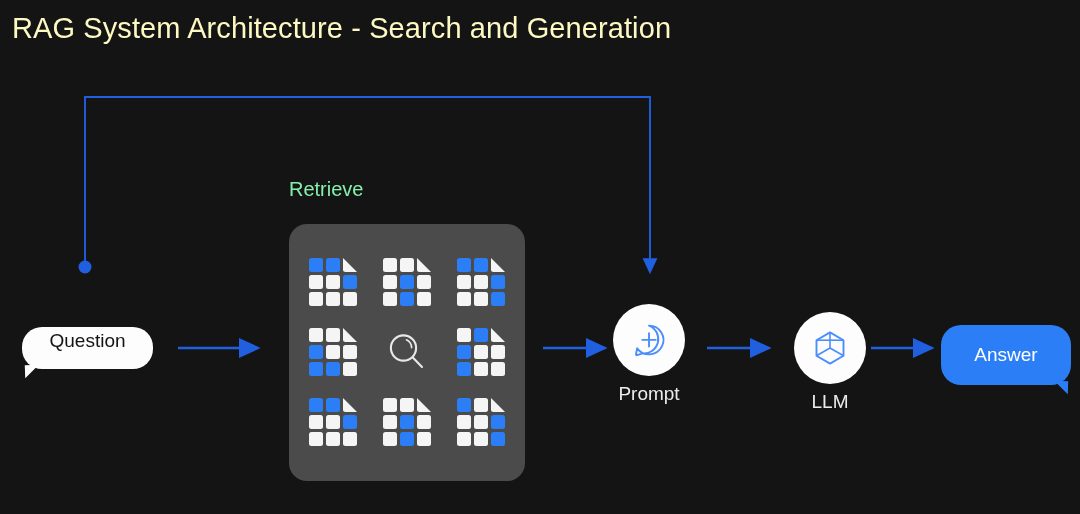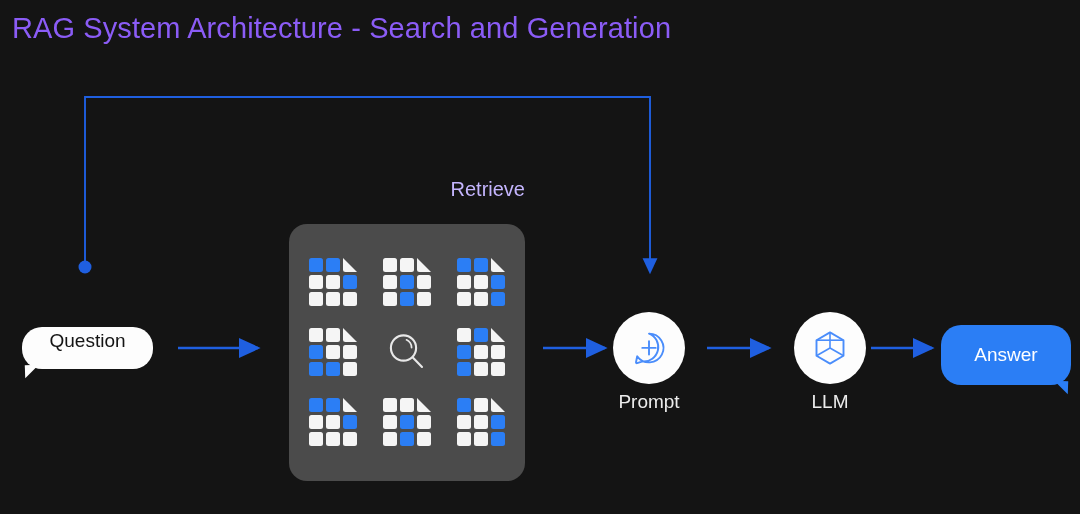--- a/index.html
+++ b/index.html
@@ -22,21 +22,21 @@
     background: #141414;
   }
 
   
   #title {
     position: absolute;
     left: 12px;
     top: 12px;
     font-size: 29px;
     font-weight: 400;
-    color: #8b5cf6;
+    color: #fef9c3;
     letter-spacing: 0.1px;
     white-space: nowrap;
   }
 
   
   #connectors {
     position: absolute;
     left: 0; top: 0;
     width: 1080px;
     height: 514px;
@@ -89,23 +89,23 @@
     border-bottom: 13px solid transparent;
     transform: rotate(2deg);
   }
 
   
   #retrieve-label {
     position: absolute;
     left: 289px;
     top: 178px;
     width: 236px;
-    text-align: right;
+    text-align: left;
     font-size: 20px;
-    color: #c4b5fd;
+    color: #86efac;
   }
   #retrieve-panel {
     position: absolute;
     left: 289px;
     top: 224px;
     width: 236px;
     height: 257px;
     background: #4b4b4b;
     border-radius: 18px;
   }
@@ -151,21 +151,21 @@
   .stage-label {
     position: absolute;
     left: -40px;
     top: 79px;
     width: 152px;
     text-align: center;
     font-size: 19px;
     color: #ececec;
     white-space: nowrap;
   }
-  #node-prompt { left: 613px; top: 312px; text-decoration: underline; }
+  #node-prompt { left: 613px; top: 304px; text-decoration: underline; }
   #node-llm    { left: 794px; top: 312px; }
 </style>
 </head>
 <body>
 
 <div id="stage">
 
   <div id="title">RAG System Architecture - Search and Generation</div>
 
   <svg id="connectors" viewBox="0 0 1080 514">

